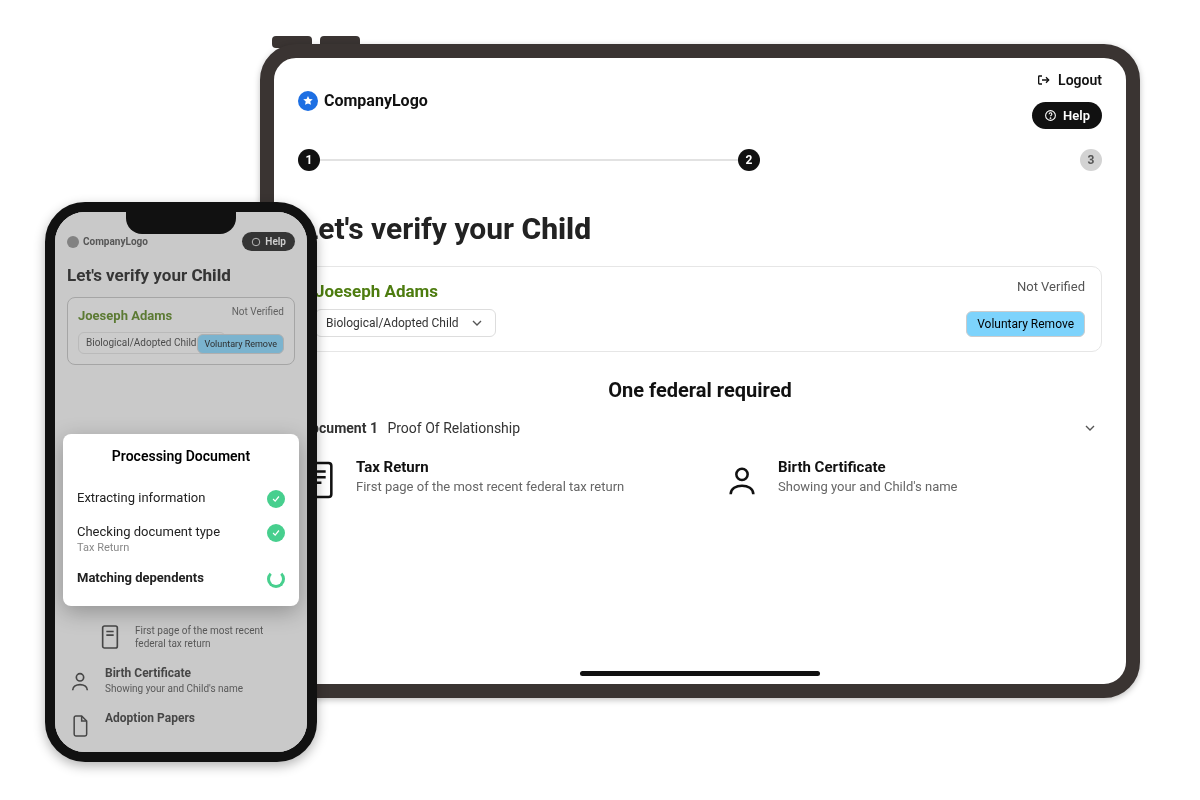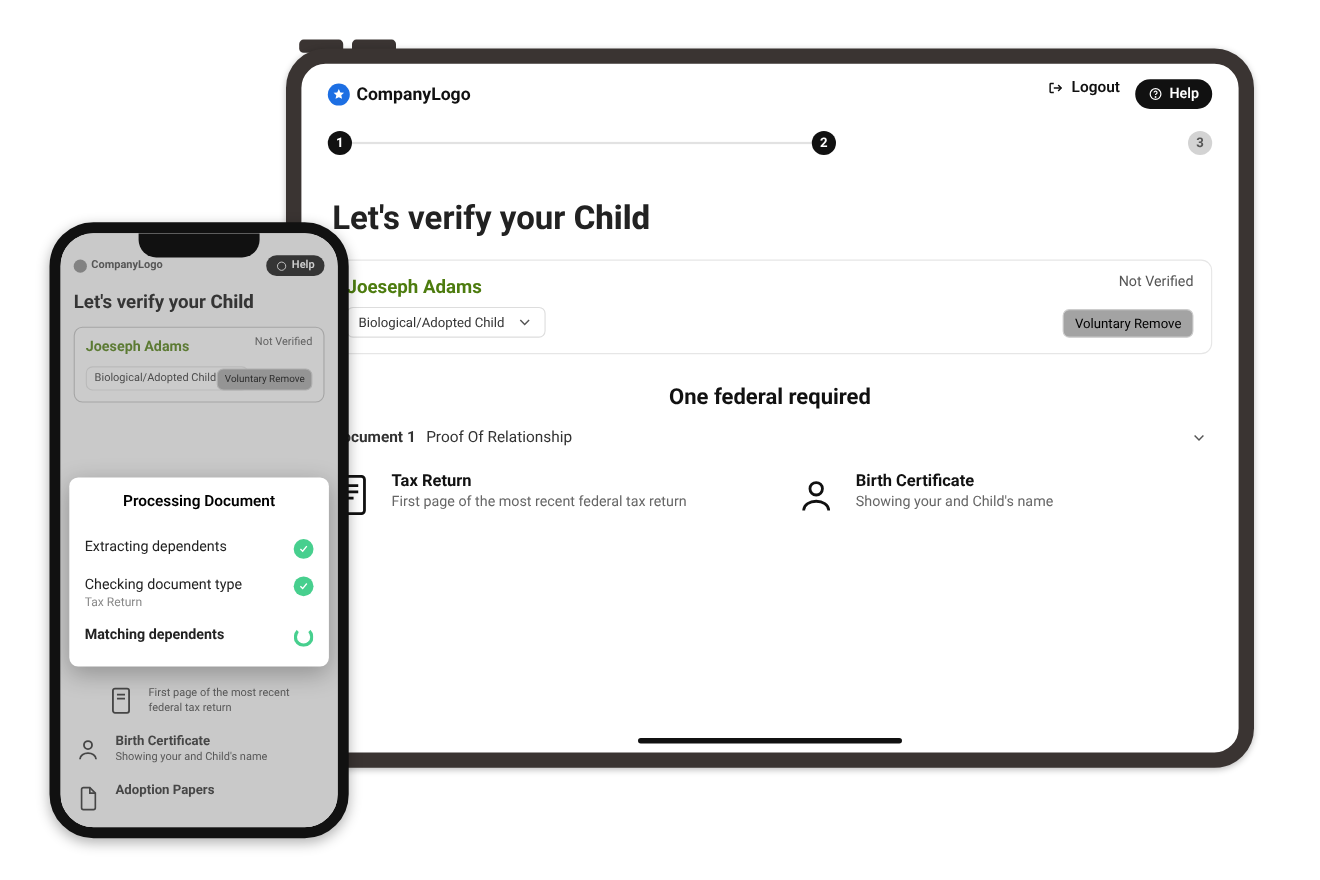--- a/index.html
+++ b/index.html
@@ -8,39 +8,39 @@
   
   .tablet{position:absolute;left:260px;top:44px;width:880px;height:654px;border:14px solid #3a3432;border-radius:36px;background:#fff;overflow:hidden;box-shadow:0 2px 6px rgba(0,0,0,.25);}
   .tablet-buttons::before,.tablet-buttons::after,.tablet-btn3{content:"";position:absolute;background:#3a3432;border-radius:4px;}
   .tablet-buttons::before{left:272px;top:36px;width:40px;height:12px;}
   .tablet-buttons::after{left:320px;top:36px;width:40px;height:12px;}
 
   .t-header{display:flex;align-items:center;justify-content:space-between;padding:14px 24px 10px 24px;}
   .t-logo{display:flex;align-items:center;gap:6px;font-weight:700;font-size:16px;color:#111;}
   .t-logo-badge{width:20px;height:20px;border-radius:50%;background:#1d6fe3;display:flex;align-items:center;justify-content:center;}
   .t-logo-badge svg{fill:#fff;}
-  .t-header-right{display:flex;align-items:flex-start;gap:14px;}
+  .t-header-right{display:flex;align-items:flex-end;gap:14px;flex-direction:column;}
   .t-logout{display:flex;align-items:center;gap:6px;font-size:14px;font-weight:600;color:#111;cursor:pointer;}
   .t-help{display:flex;align-items:center;gap:6px;background:#111;color:#fff;border-radius:16px;padding:6px 12px;font-size:13px;font-weight:600;cursor:pointer;}
 
   .t-steps{display:flex;align-items:center;padding:6px 24px 0 24px;height:36px;}
   .step-dot{width:22px;height:22px;border-radius:50%;background:#111;color:#fff;font-size:12px;font-weight:700;display:flex;align-items:center;justify-content:center;flex:0 0 auto;}
   .step-dot.inactive{background:#d3d3d3;color:#555;}
   .step-line{flex:1;height:2px;background:#e2e2e2;}
   .step-gap{width:320px;}
 
   .t-body{padding:0 24px;}
   .t-title{margin:36px 4px 20px 4px;font-size:30px;color:#222;}
   .t-title b{font-weight:800;}
 
   .dep-card{border:1px solid #e6e6e6;border-radius:10px;padding:14px 16px;position:relative;}
   .dep-name{font-weight:700;font-size:17px;color:#4d7c0f;margin-bottom:8px;}
   .dep-select{display:inline-flex;align-items:center;gap:10px;border:1px solid #ddd;border-radius:6px;padding:5px 10px;font-size:12px;color:#333;cursor:pointer;}
   .dep-status{position:absolute;right:16px;top:12px;font-size:13px;color:#555;}
-  .dep-remove{position:absolute;right:16px;bottom:14px;border:1px solid #ccc;border-radius:6px;padding:5px 10px;font-size:12px;background:#a3a3a3;cursor:pointer;}
+  .dep-remove{position:absolute;right:16px;bottom:14px;border:1px solid #ccc;border-radius:6px;padding:5px 10px;font-size:12px;background:#7dd3fc;cursor:pointer;}
 
   .req-heading{text-align:center;font-size:20px;font-weight:700;color:#111;margin:26px 0 18px 0;}
   .doc-header{display:flex;align-items:center;justify-content:space-between;font-size:14px;color:#333;margin:0 4px 10px 4px;}
   .doc-header .lbl{font-weight:700;margin-right:6px;}
   .chev{width:16px;height:16px;}
 
   .upload-zone{border:1.5px dashed #2aa2c9;border-radius:8px;height:112px;display:flex;flex-direction:column;align-items:center;justify-content:center;gap:8px;color:#666;font-size:13px;cursor:pointer;}
   .upload-zone .ul-strong{text-decoration:underline;color:#333;}
 
   .doc-options{display:flex;gap:40px;margin-top:22px;}
@@ -265,21 +265,21 @@
             </div>
         </div>
 
       </div>
     </div>
     <div class="phone-shade"></div>
 
     <div class="proc-panel">
       <div class="proc-title">Processing Document</div>
       <div class="proc-row">
-        <div class="proc-text">Extracting dependents</div>
+        <div class="proc-text">Extracting information</div>
         <div class="check">
             <svg width="10" height="10" viewBox="0 0 24 24" fill="none" stroke-width="3">
               <path d="M5 12l5 5 9-11"></path>
             </svg>
           </div>
       </div>
       <div class="proc-row">
         <div>
           <div class="proc-text">Checking document type</div>
           <div class="proc-sub">Tax Return</div>

